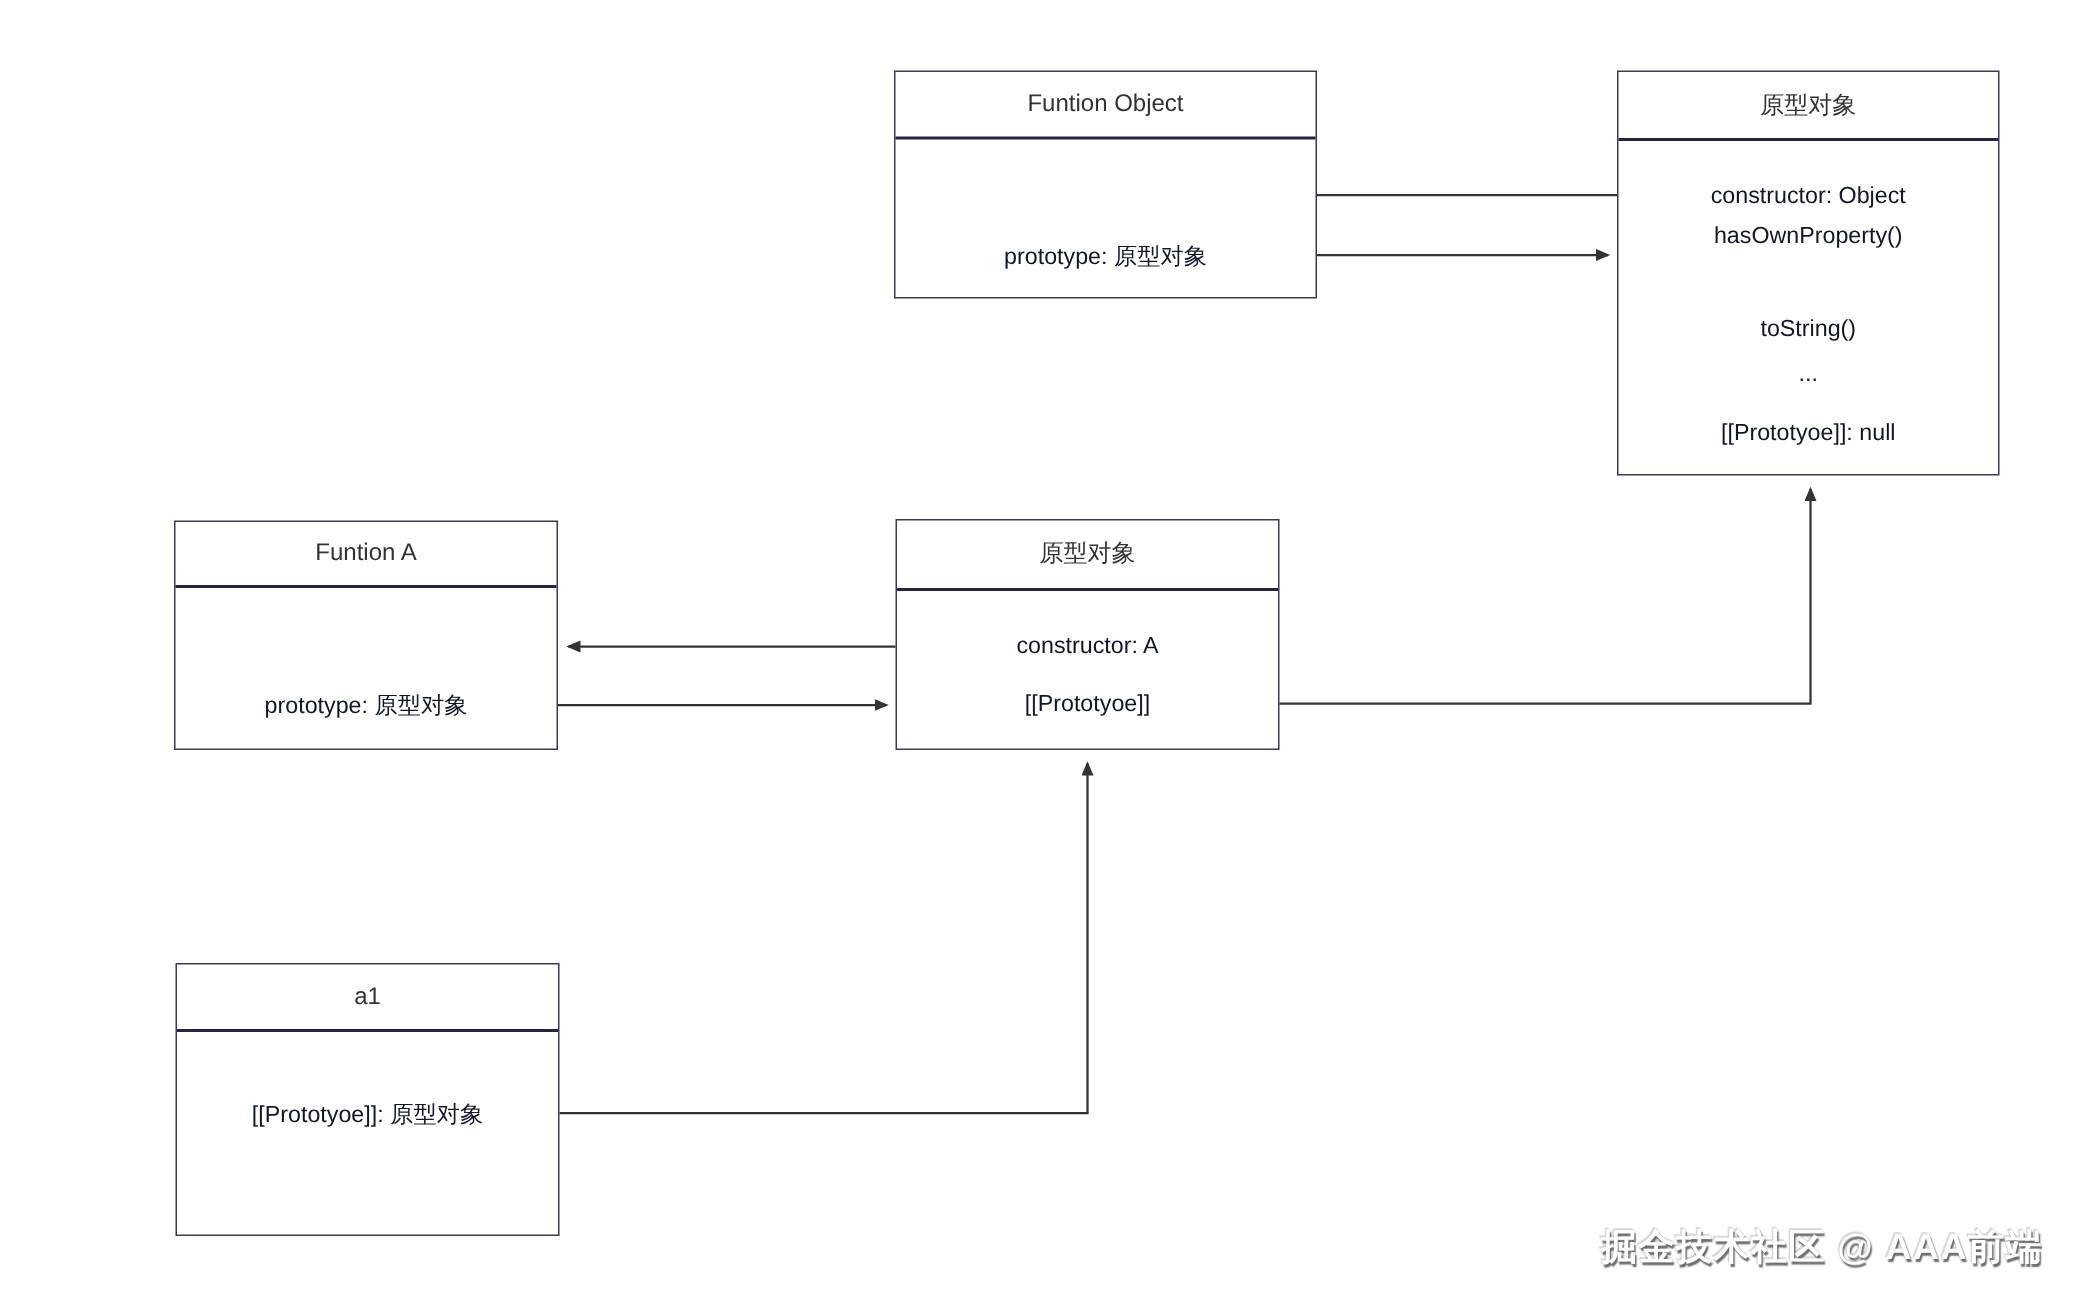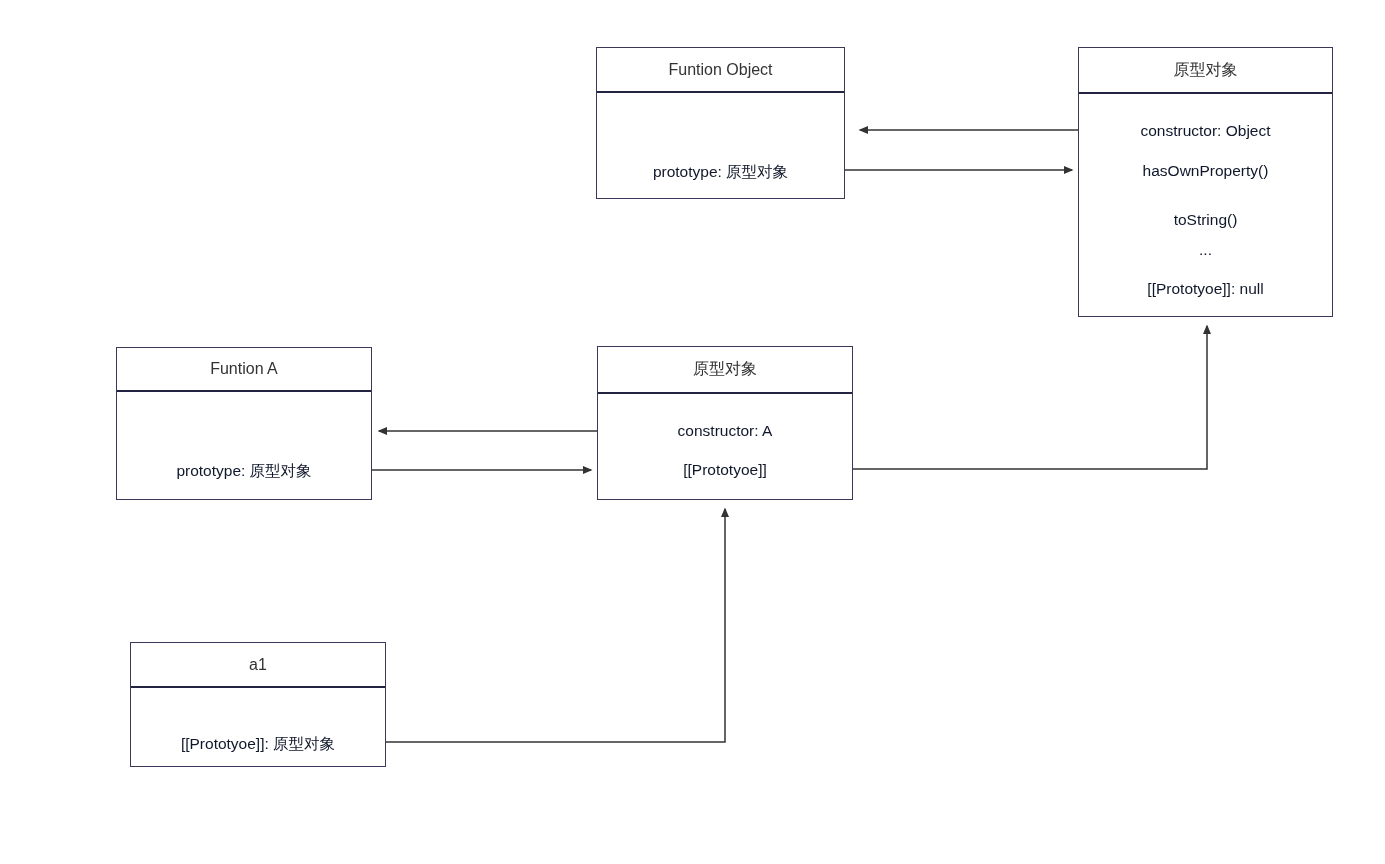--- a/index.html
+++ b/index.html
@@ -21,29 +21,29 @@
     display: flex; align-items: center; justify-content: center;
     font-size: 16px; color: #333333;
   }
   .uml-body { position: relative; width: 100%; }
   .uml-row {
     position: absolute; left: 0; width: 100%;
     text-align: center; font-size: 15.5px; line-height: 20px;
     color: #0f172a; white-space: nowrap;
   }
   
-  #box-funtion-object { left: 596px; top: 47px;  width: 249px; height: 152px; }
+  #box-funtion-object { left: 596px; top: 47px;  width: 282px; height: 152px; }
   #box-funtion-object .uml-title { height: 45px; }
   #box-object-prototype { left: 1078px; top: 47px; width: 255px; height: 270px; }
   #box-object-prototype .uml-title { height: 46px; }
   #box-funtion-a { left: 116px; top: 347px; width: 256px; height: 153px; }
   #box-funtion-a .uml-title { height: 44px; }
   #box-a-prototype { left: 597px; top: 346px; width: 256px; height: 154px; }
   #box-a-prototype .uml-title { height: 47px; }
-  #box-a1 { left: 130px; top: 642px; width: 256px; height: 125px; }
+  #box-a1 { left: 117px; top: 642px; width: 256px; height: 182px; }
   #box-a1 .uml-title { height: 45px; }
 
   svg.arrows { position: absolute; inset: 0; width: 1385px; height: 864px; pointer-events: none; }
   svg.arrows line, svg.arrows polyline {
     stroke: #333333; stroke-width: 1.5; fill: none;
   }
 
   .watermark {
     position: absolute; right: 23px; bottom: 17px;
     font-size: 24px; font-weight: bold; letter-spacing: 1px;
@@ -87,21 +87,21 @@
     <div class="uml-title">Funtion Object</div>
     <div class="uml-body">
       <div class="uml-row" style="top:69px">prototype: 原型对象</div>
     </div>
   </div>
 
   <div class="uml-box" id="box-object-prototype">
     <div class="uml-title">原型对象</div>
     <div class="uml-body">
       <div class="uml-row" style="top:27px">constructor: Object</div>
-      <div class="uml-row" style="top:67px">hasOwnProperty()</div>
+      <div class="uml-row" style="top:54px">hasOwnProperty()</div>
       <div class="uml-row" style="top:116px">toString()</div>
       <div class="uml-row" style="top:146px">...</div>
       <div class="uml-row" style="top:185px">[[Prototyoe]]: null</div>
     </div>
   </div>
 
   <div class="uml-box" id="box-funtion-a">
     <div class="uml-title">Funtion A</div>
     <div class="uml-body">
       <div class="uml-row" style="top:69px">prototype: 原型对象</div>
@@ -116,13 +116,14 @@
     </div>
   </div>
 
   <div class="uml-box" id="box-a1">
     <div class="uml-title">a1</div>
     <div class="uml-body">
       <div class="uml-row" style="top:46px">[[Prototyoe]]: 原型对象</div>
     </div>
   </div>
 
+  <div class="watermark">掘金技术社区 @ AAA前端</div>
 </div>
 
 </body></html>

